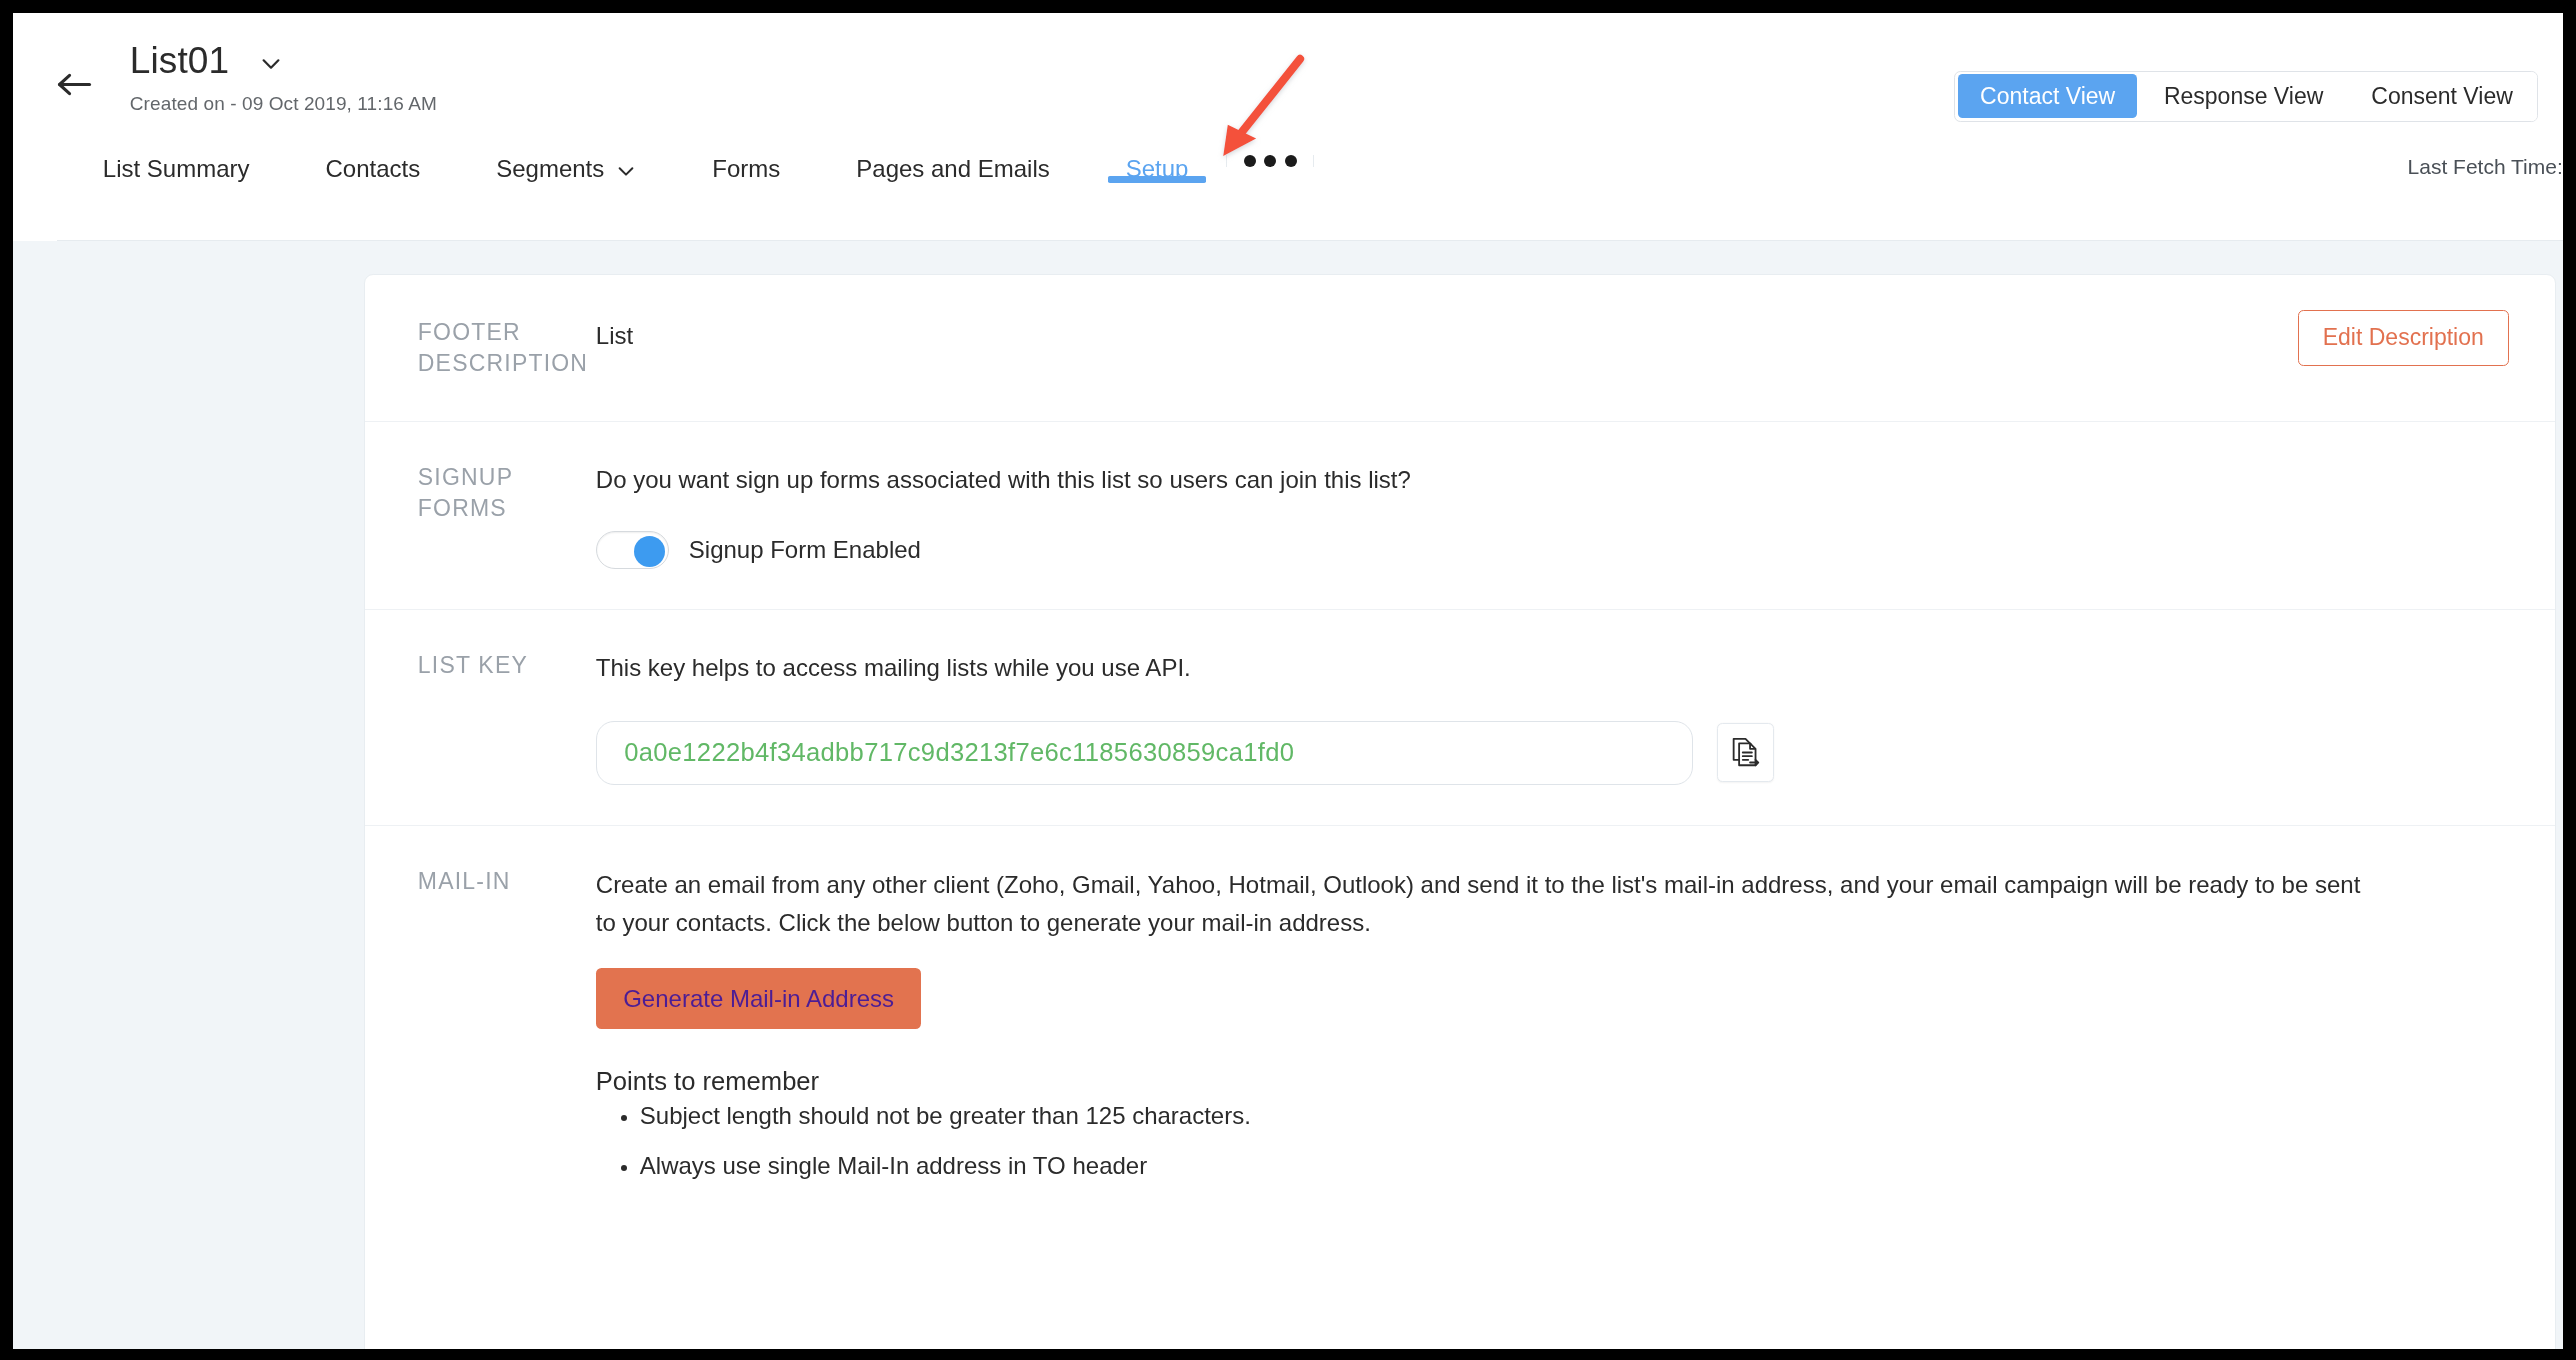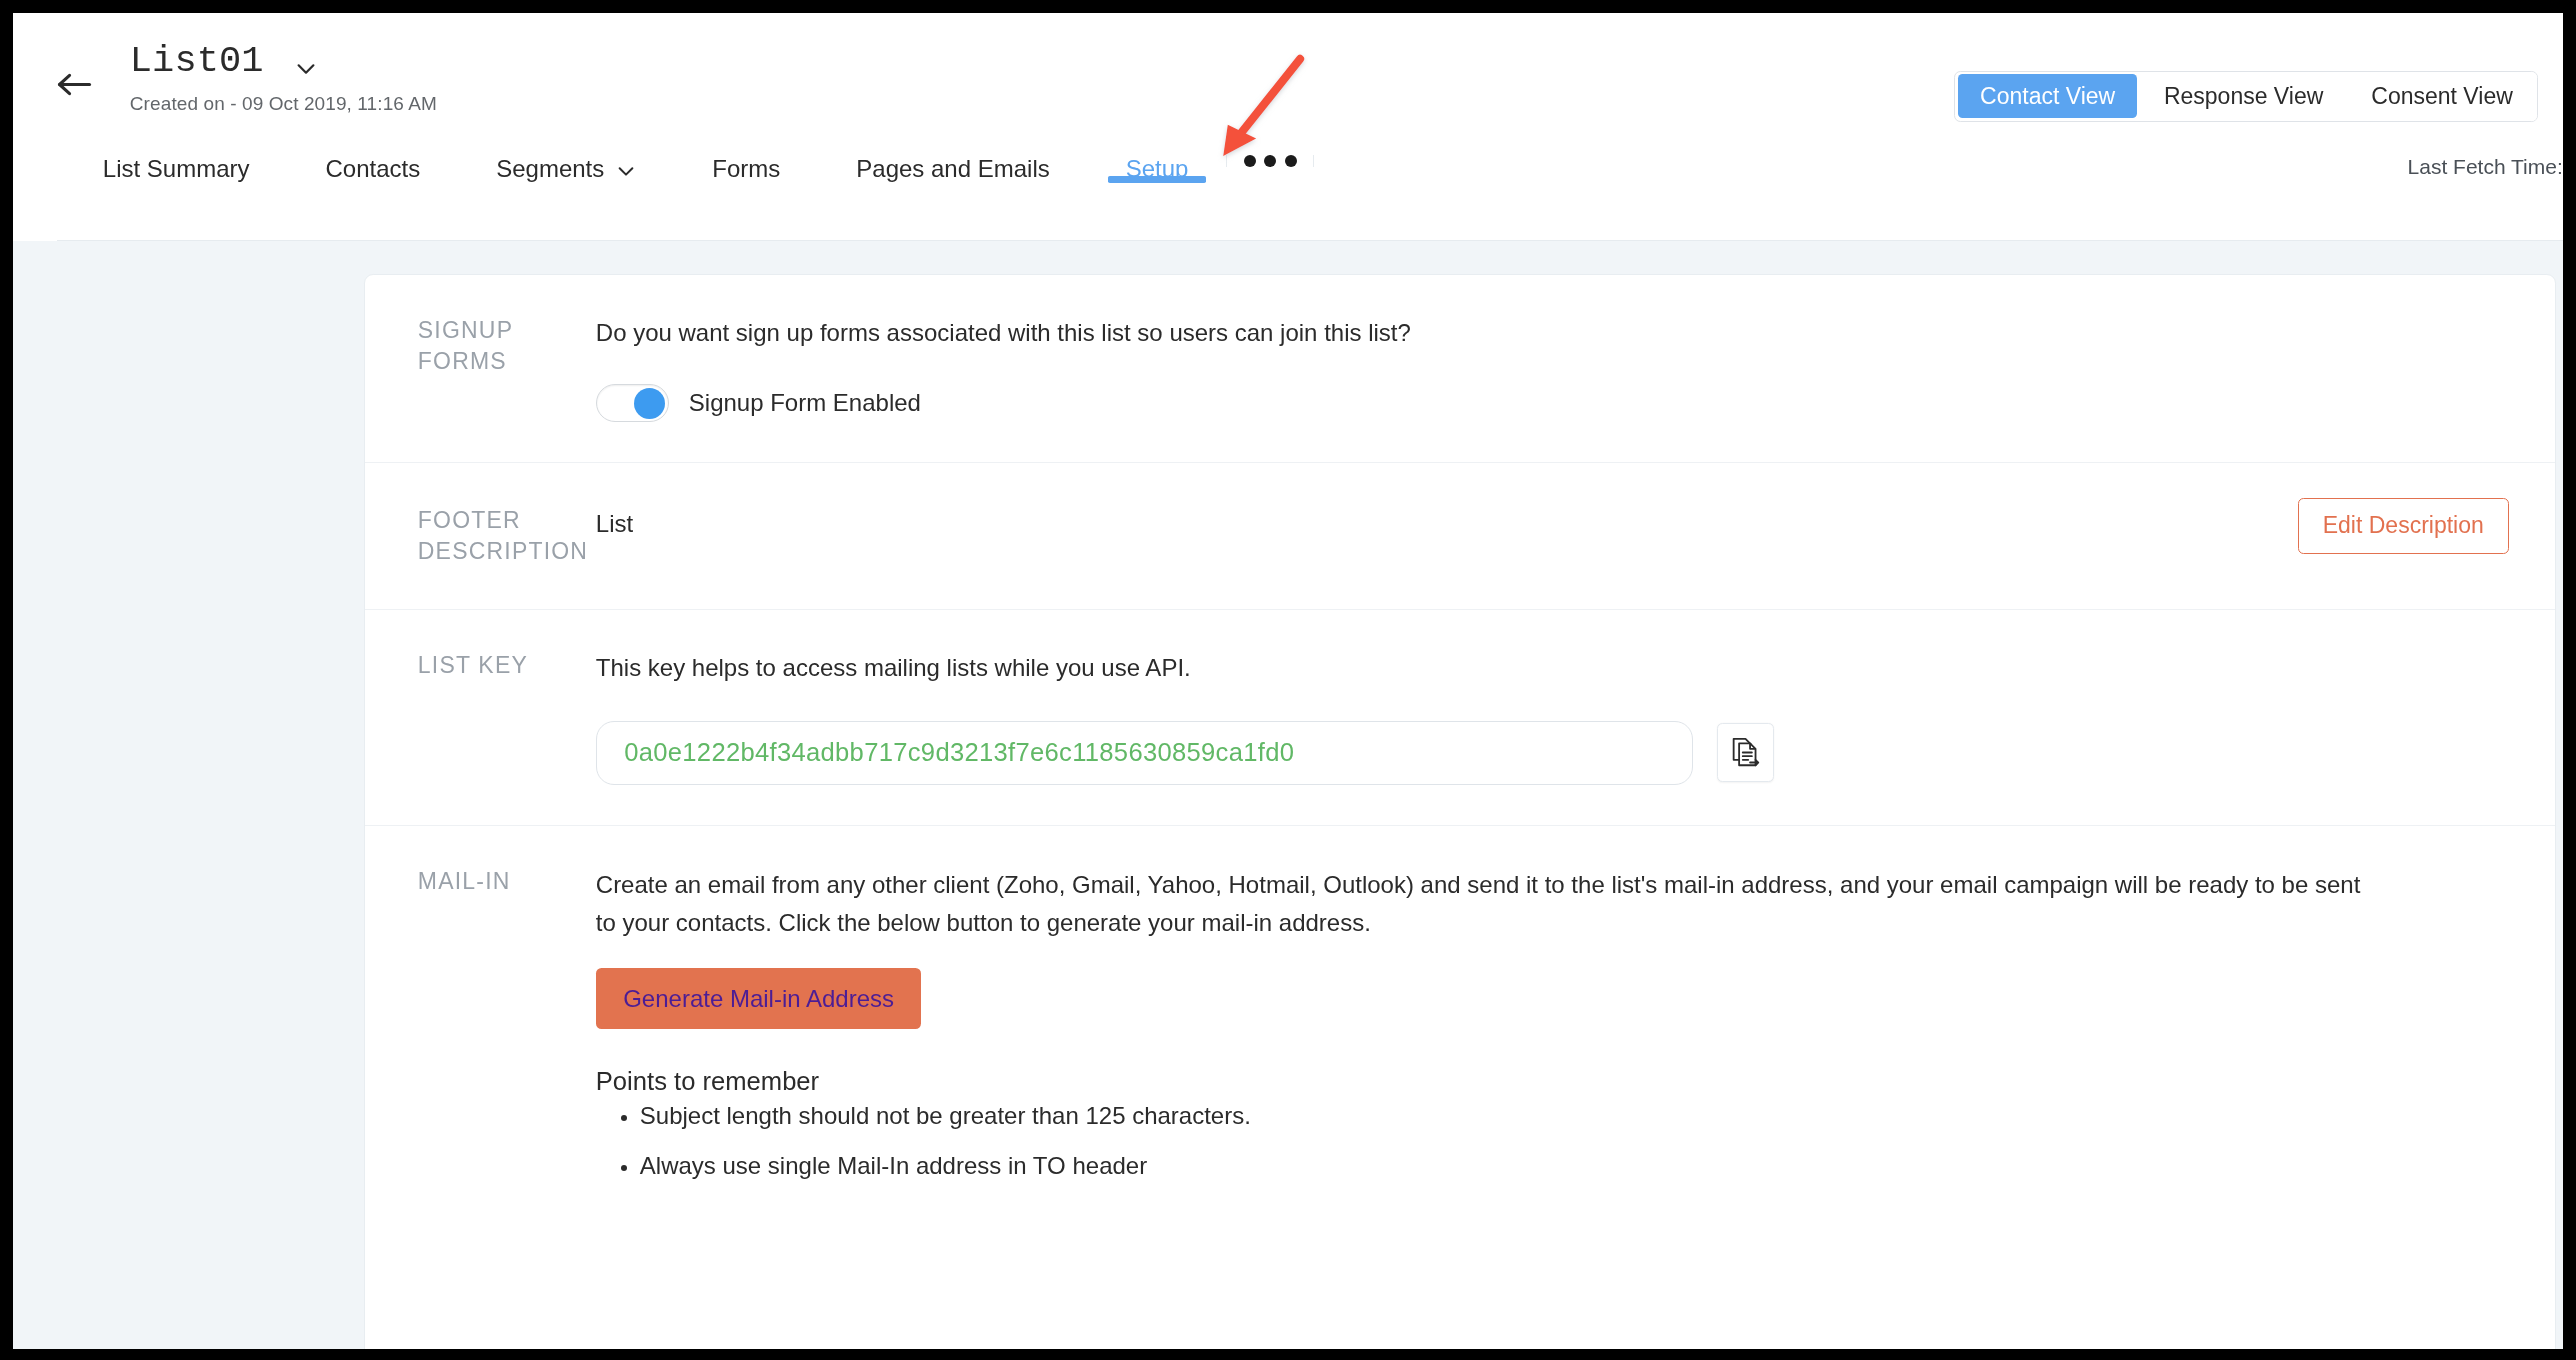--- a/index.html
+++ b/index.html
@@ -40,23 +40,22 @@
   }
   .back-arrow svg { display: block; }
 
   .title-block {
     position: absolute;
     left: 117px;
     top: 29px;
   }
   .title-row {
     display: flex;
-    align-items: flex-end;
+    align-items: center;
     gap: 30px;
-    font-family: Liberation Mono, monospace;
   }
   .list-title {
     font-size: 37px;
     color: #2b2b2b;
     font-weight: 400;
     letter-spacing: 0.1px;
     line-height: 1.05;
   }
   .title-caret {
     width: 24px;
@@ -415,38 +414,38 @@
       <g filter="url(#arrowshadow)">
         <path d="M118 12 L44 105" stroke="#f4513b" stroke-width="9" stroke-linecap="round" fill="none"></path>
         <path d="M34 118 L39 84 L70 99 Z" fill="#f4513b"></path>
       </g>
     </svg>
   </div>
 
   <div class="page-body">
     <div class="card">
 
+      <div class="row row-footer">
+        <div class="row-label">FOOTER DESCRIPTION</div>
+        <div class="row-content">
+          <div class="footer-value">List</div>
+          <button class="btn-outline">Edit Description</button>
+        </div>
+      </div>
+
       <div class="row">
         <div class="row-label">SIGNUP FORMS</div>
         <div class="row-content">
           <div class="help-text">Do you want sign up forms associated with this list so users can join this list?</div>
           <div class="toggle-line">
             <div class="toggle">
               <span class="knob"></span>
             </div>
             <div class="toggle-label">Signup Form Enabled</div>
           </div>
-        </div>
-      </div>
-
-      <div class="row row-footer">
-        <div class="row-label">FOOTER DESCRIPTION</div>
-        <div class="row-content">
-          <div class="footer-value">List</div>
-          <button class="btn-outline">Edit Description</button>
         </div>
       </div>
 
       <div class="row">
         <div class="row-label">LIST KEY</div>
         <div class="row-content">
           <div class="help-text">This key helps to access mailing lists while you use API.</div>
           <div class="key-row">
             <input class="key-input" type="text" readonly="" value="0a0e1222b4f34adbb717c9d3213f7e6c1185630859ca1fd0" style="">
             <div class="copy-btn">

